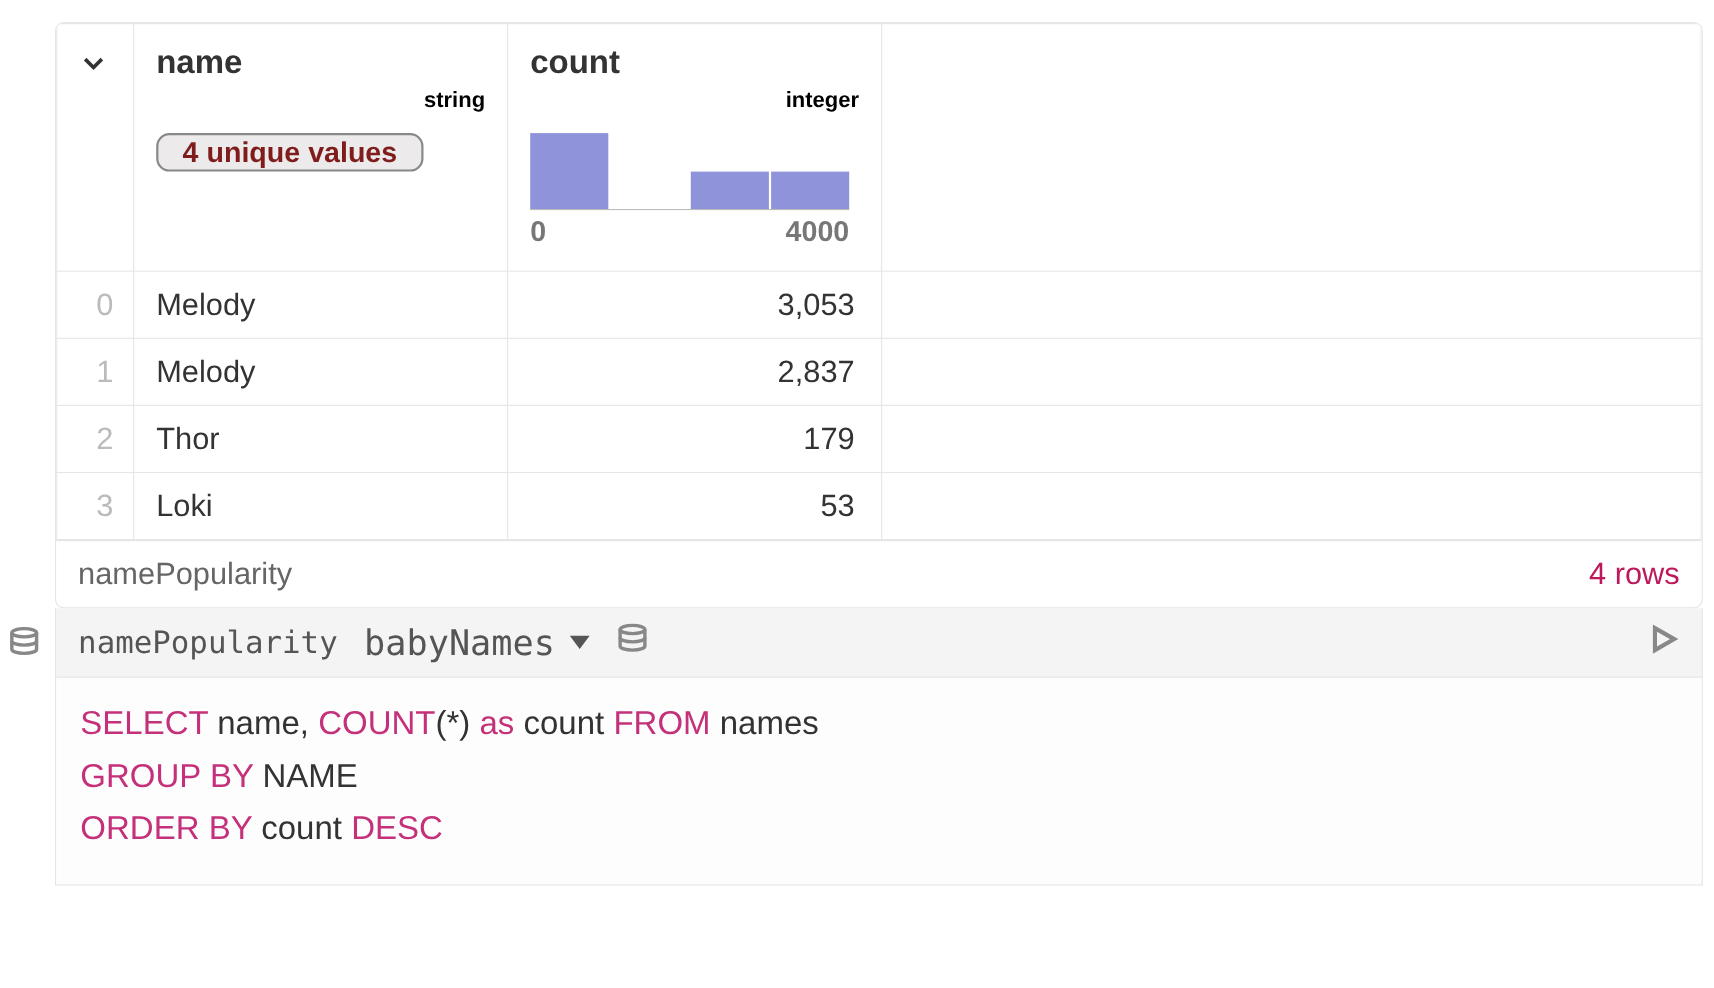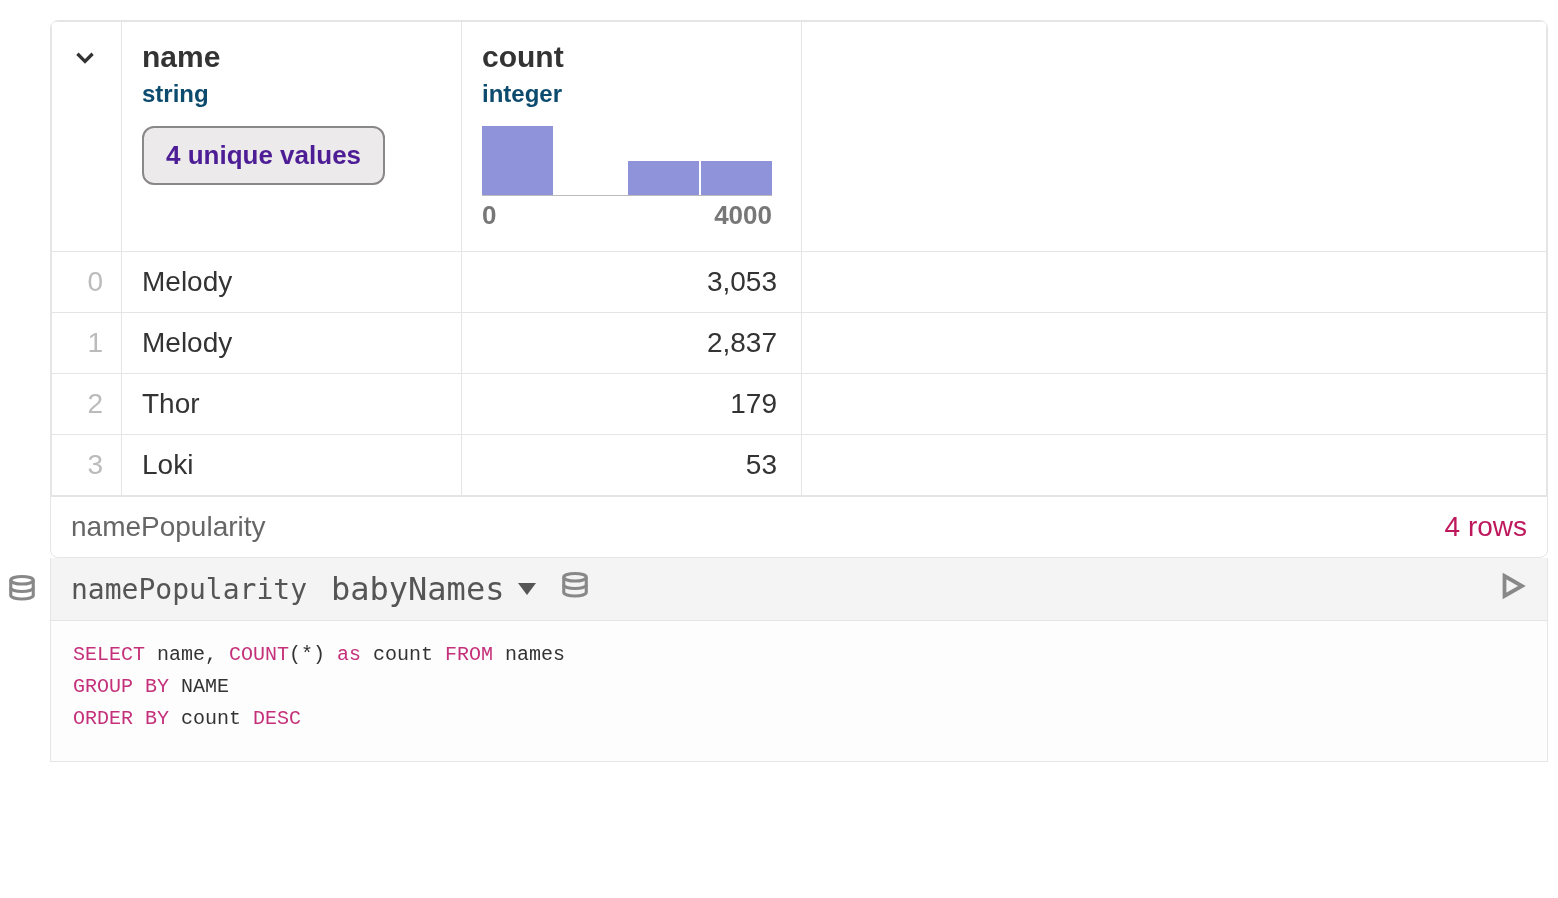--- a/index.html
+++ b/index.html
@@ -35,29 +35,29 @@
   .col-count { width: 340px; }
   .col-fill  { }
   .idx-header { vertical-align: top; padding-top: 22px !important; text-align: center; }
   .chevron {
     display: inline-block;
     width: 26px; height: 26px;
     cursor: pointer;
   }
   .chevron svg { width: 26px; height: 26px; stroke: #333; stroke-width: 3; fill: none; }
   .col-title { font-weight: 700; color: #333; font-size: 30px; }
-  .col-type  { color: #0c4a6e; font-size: 24px; margin-top: 6px; }
+  .col-type  { color: #000000; font-size: 20px; margin-top: 6px; text-align: right; }
   .summary-pill {
     margin-top: 18px;
     display: inline-block;
-    padding: 12px 22px;
+    padding: 0 22px;
     border: 2px solid #888;
     border-radius: 12px;
     background: #eceaea;
-    color: #4c1d95;
+    color: #7f1d1d;
     font-size: 26px;
   }
   .hist {
     margin-top: 18px;
     width: 290px;
   }
   .hist-bars {
     display: flex;
     align-items: flex-end;
     gap: 2px;
@@ -140,22 +140,22 @@
     margin-left: auto;
     cursor: pointer;
   }
   .play-btn svg { width: 30px; height: 30px; stroke: #888; fill: none; stroke-width: 3; }
 
   .code-block {
     background: #fdfdfd;
     border: 1px solid #e5e5e5;
     border-top: none;
     padding: 18px 22px 26px 22px;
-    font-family: Liberation Mono, monospace;
-    font-size: 20px;
+    font-family: Liberation Sans, sans-serif;
+    font-size: 30px;
     line-height: 1.6;
     white-space: pre;
   }
   .kw { color: #c4317a; }
   .fn { color: #c4317a; }
   .ident { color: #333; }
   .code-line { display: block; }
 </style>
 </head>
 <body>

